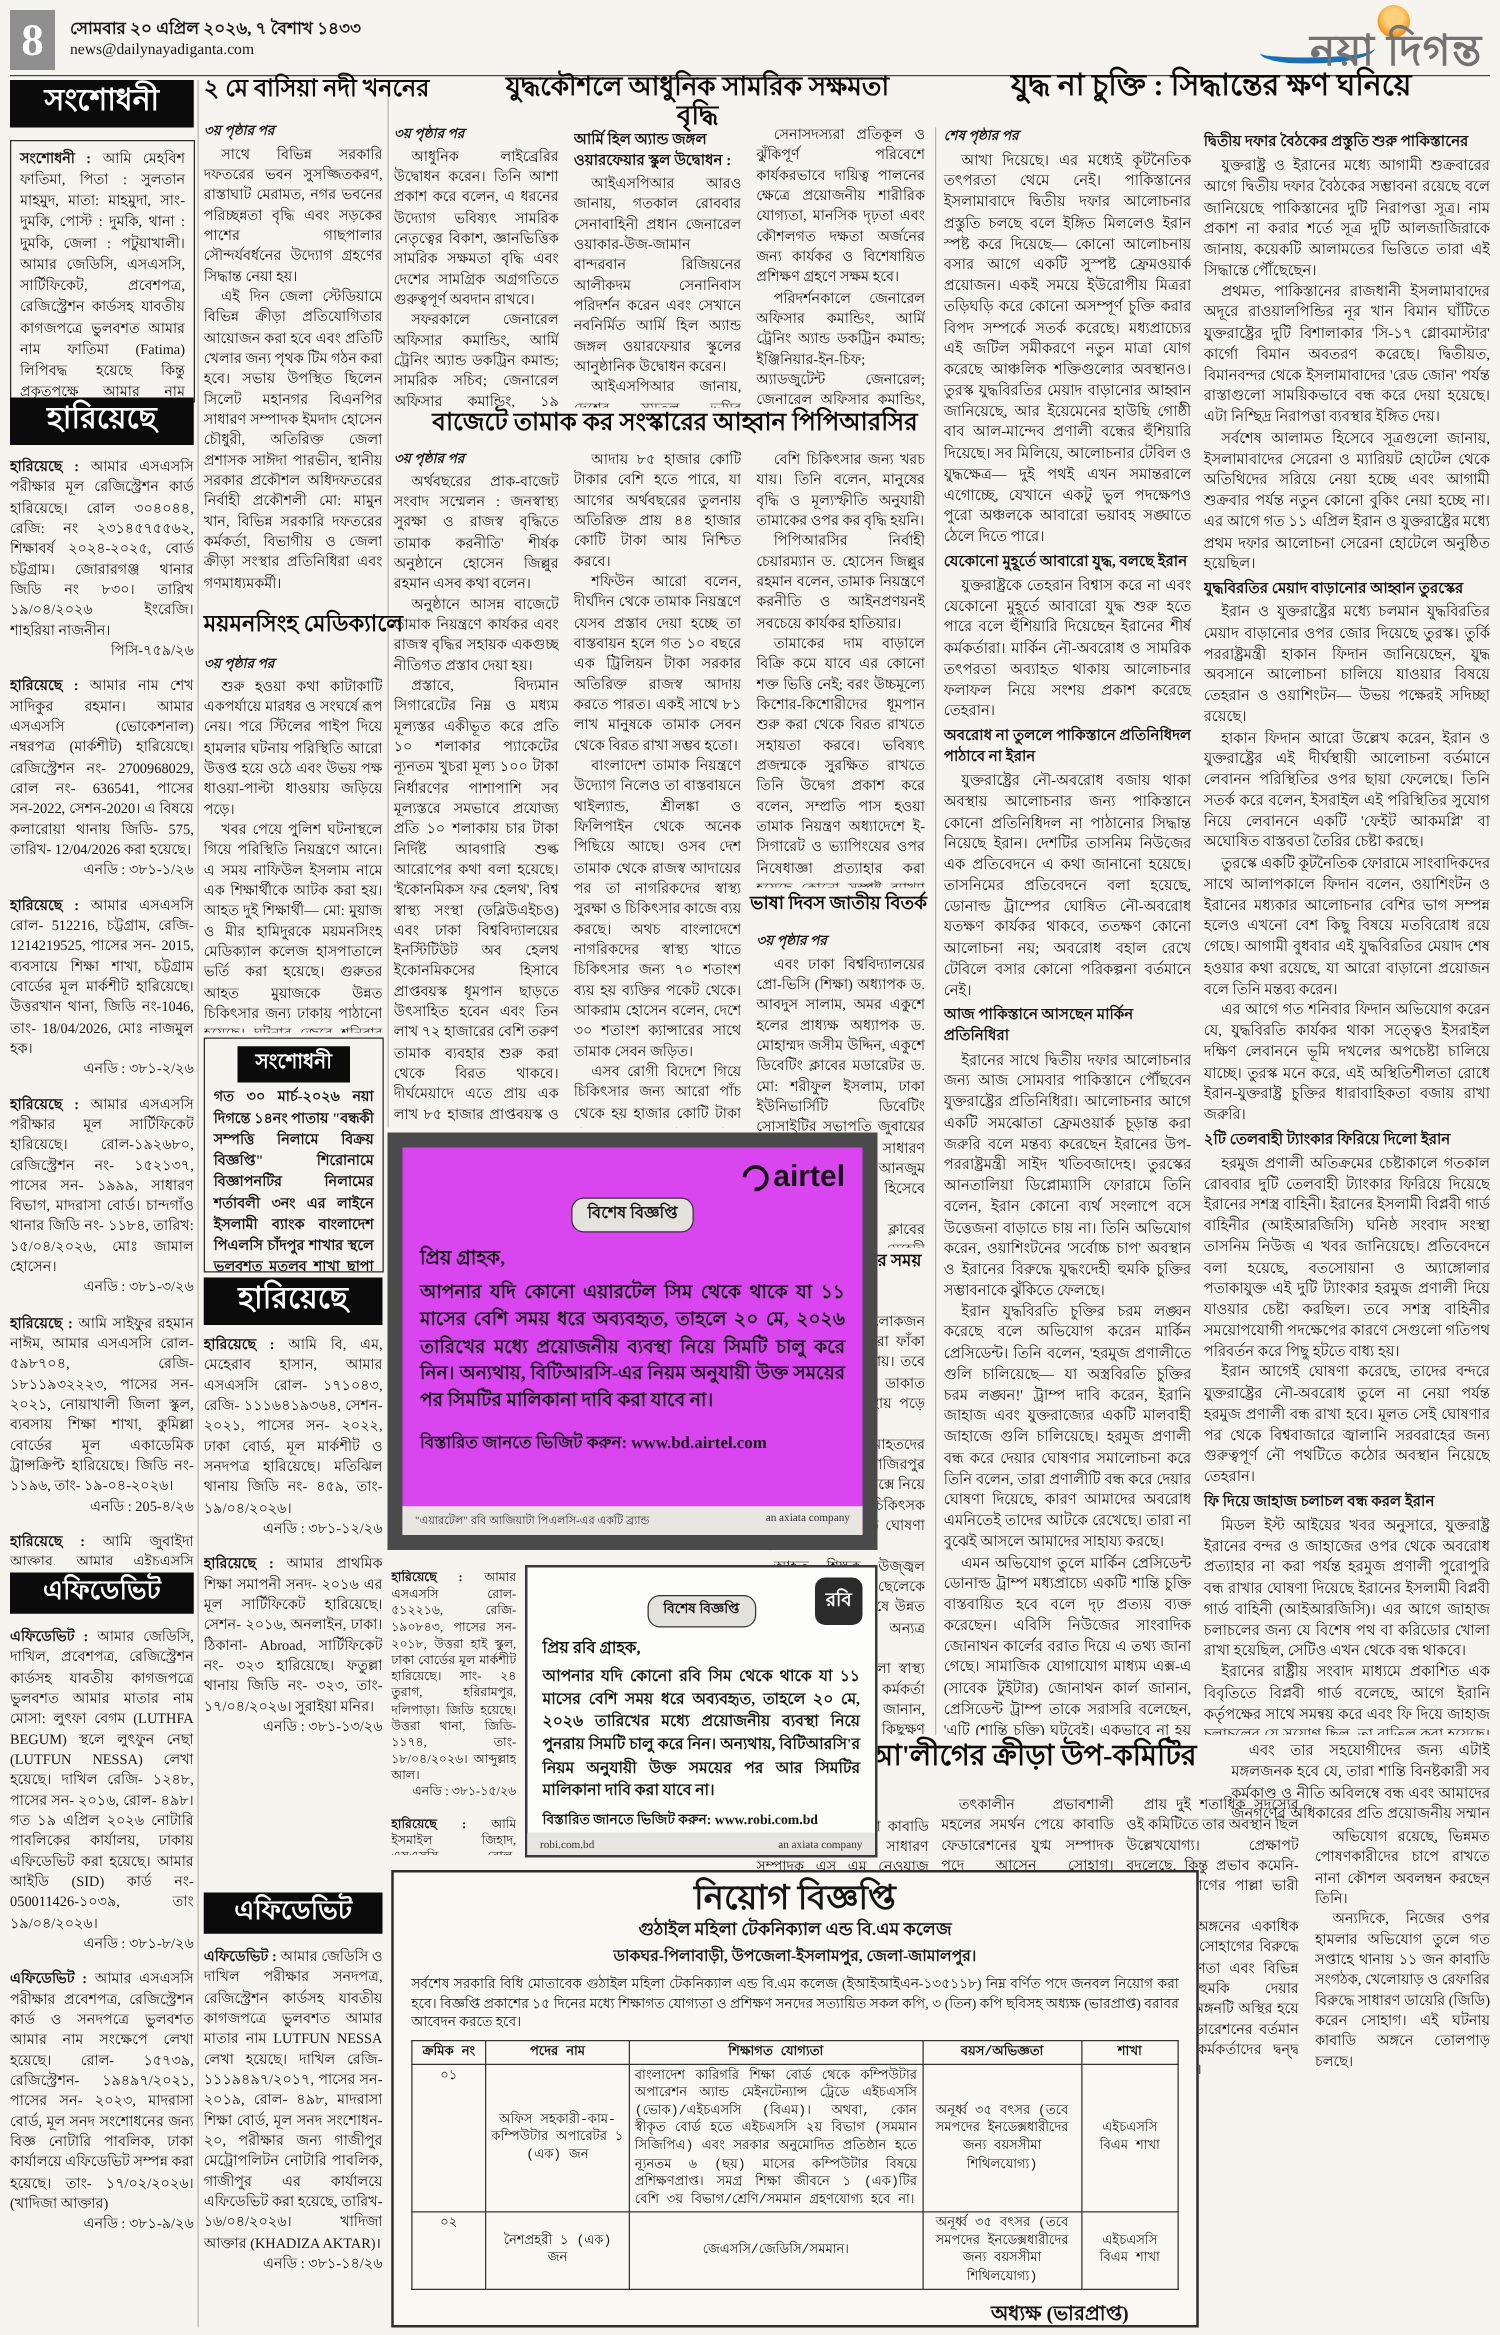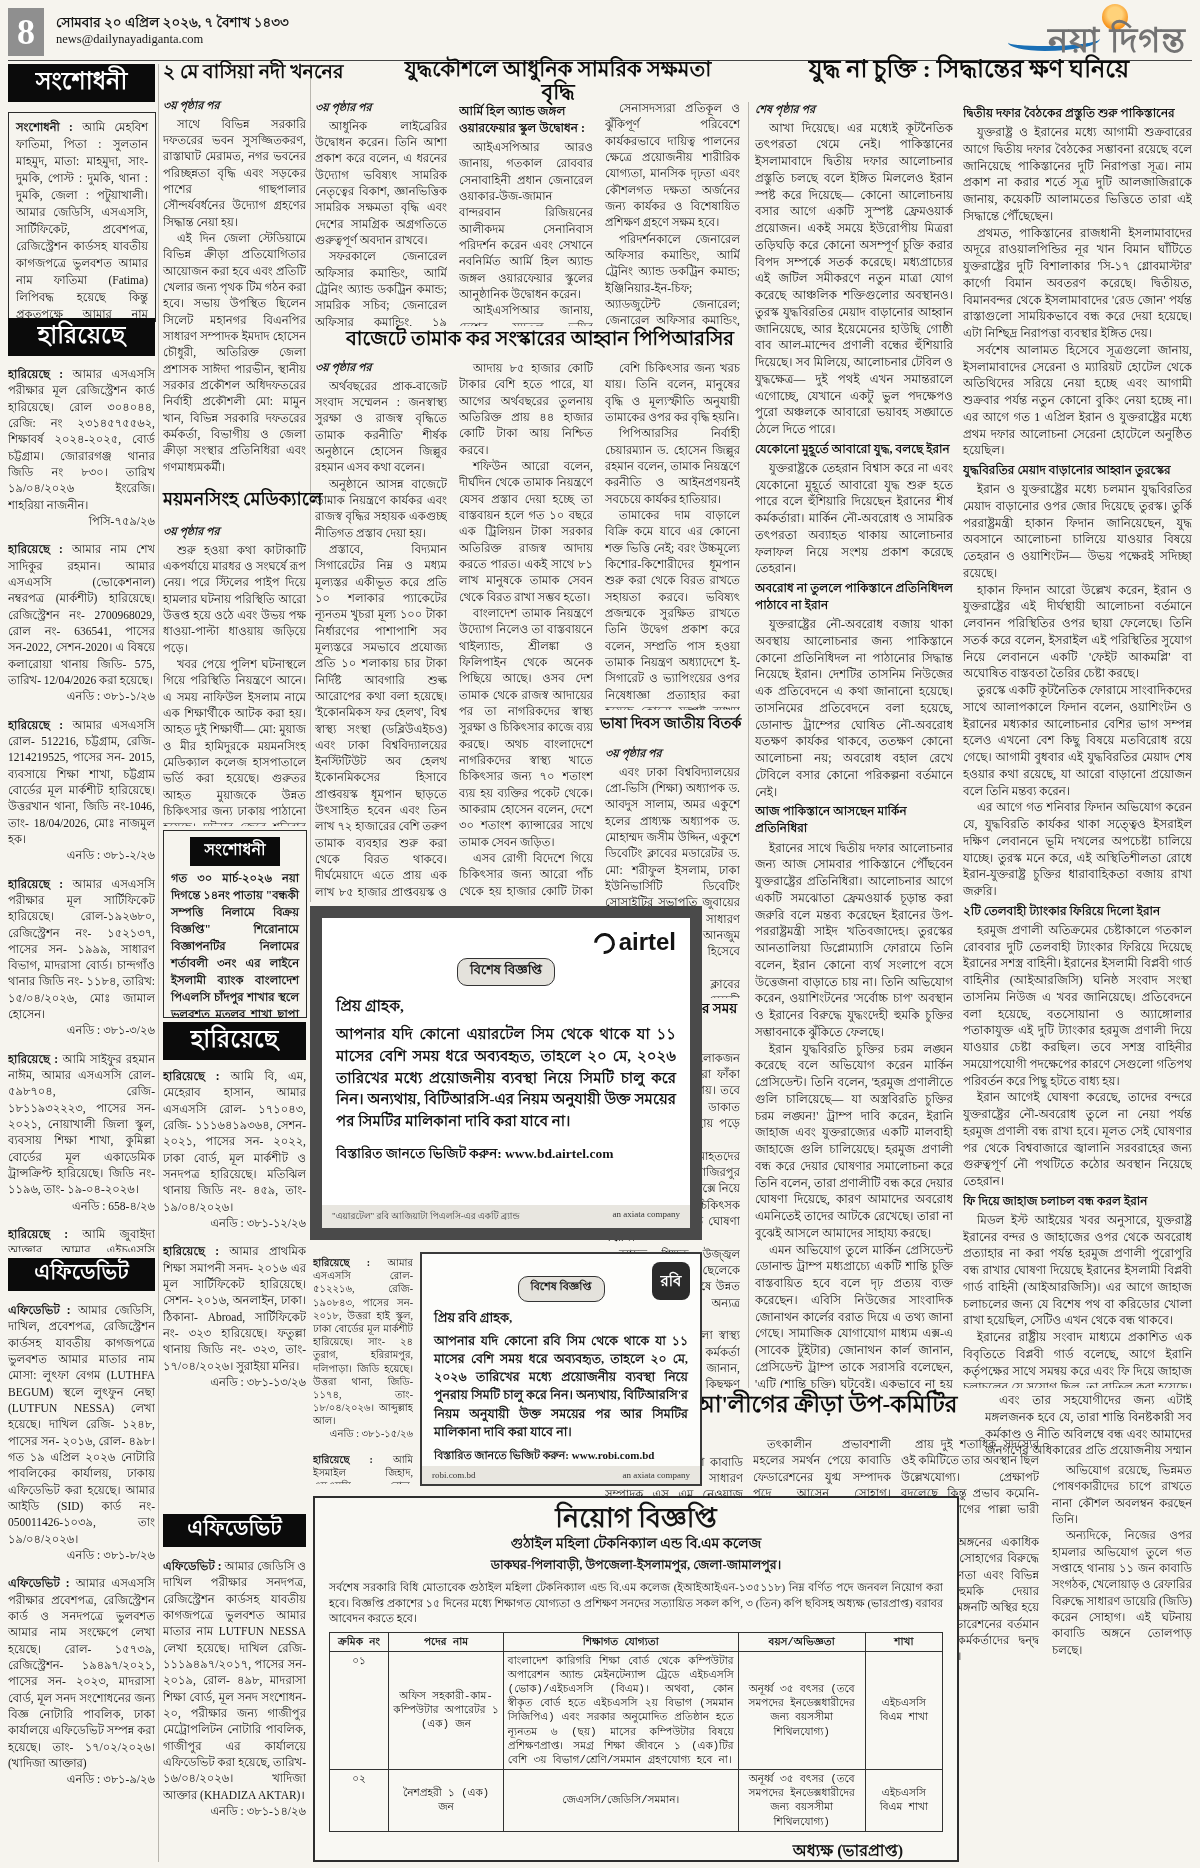--- a/index.html
+++ b/index.html
@@ -30,21 +30,21 @@
   p.entry b{font-weight:bold;}
   .ref{display:block;text-align:right;}
   .cbox{border:1.5px solid #2b2b2b;padding:6px 7px;font-size:11.5px;line-height:1.48;text-align:justify;overflow:hidden;}
   .cbox b{font-weight:bold;}
   .hl{position:absolute;font-weight:bold;color:#0d0d0d;line-height:1.1;}
   .hl.ctr{text-align:center;}
   .inbox-title{display:inline-block;background:#0b0b0b;color:#fff;font-weight:bold;font-size:16px;
                padding:1px 14px 4px;margin:0 auto 4px;}
   
   .ad-airtel{position:absolute;left:310px;top:906px;width:392px;height:334px;background:#4a4a4a;padding:12px;box-sizing:border-box;}
-  .ad-airtel .inner{background:#ffffff;width:100%;height:100%;position:relative;padding:10px 14px;box-sizing:border-box;}
+  .ad-airtel .inner{background:#d946ef;width:100%;height:100%;position:relative;padding:10px 14px;box-sizing:border-box;}
   .brandrow{text-align:right;font-size:24px;font-weight:bold;color:#141414;font-family:"Liberation Sans",sans-serif;}
   .swirl{display:inline-block;width:15px;height:15px;border:3.5px solid #141414;border-radius:50%;
          border-left-color:transparent;transform:rotate(-40deg);margin-right:4px;vertical-align:middle;}
   .badge{display:inline-block;border:1.5px solid #333;border-radius:10px;background:#e4e2dc;
          font-size:13px;font-weight:bold;padding:1px 12px 4px;}
   .ad-greet{font-size:15.5px;font-weight:bold;margin:8px 0 4px;}
   .ad-body{font-size:15px;font-weight:bold;line-height:1.45;text-align:justify;}
   .ad-visit{font-size:13.5px;font-weight:bold;margin-top:10px;}
   .ad-strip{position:absolute;left:0;bottom:0;width:100%;background:#e8e6e0;font-size:9px;
             padding:4px 10px;box-sizing:border-box;display:flex;justify-content:space-between;color:#333;}
@@ -95,21 +95,21 @@
     <b>সংশোধনী :</b>
     <span>আমি মেহবিশ ফাতিমা, পিতা : সুলতান মাহমুদ, মাতা: মাহমুদা, সাং- দুমকি, পোস্ট : দুমকি, থানা : দুমকি, জেলা : পটুয়াখালী। আমার জেডিসি, এসএসসি, সার্টিফিকেট, প্রবেশপত্র, রেজিস্ট্রেশন কার্ডসহ যাবতীয় কাগজপত্রে ভুলবশত আমার নাম ফাতিমা (Fatima) লিপিবদ্ধ হয়েছে কিন্তু প্রকৃতপক্ষে আমার নাম মেহবিশ ফাতিমা (Mehwish Fatima)। যাহার এফিডেভিট নং-১২৪০/২৫, বিজ্ঞ সিনিয়র জুডিশিয়াল ম্যাজিস্ট্রেট আদালত পটুয়াখালী।</span>
     
   </div>
   <div class="abs bhdr" style="left:8px;top:318px;width:147px;">হারিয়েছে</div>
   <div class="col" style="left:8px;top:366px;width:147px;height:886px;">
       <p class="entry"><b>হারিয়েছে : </b>আমার এসএসসি পরীক্ষার মূল রেজিস্ট্রেশন কার্ড হারিয়েছে। রোল ৩০৪০৪৪, রেজি: নং ২৩১৪৫৭৫৫৬২, শিক্ষাবর্ষ ২০২৪-২০২৫, বোর্ড চট্টগ্রাম। জোরারগঞ্জ থানার জিডি নং ৮৩০। তারিখ ১৯/০৪/২০২৬ ইংরেজি। শাহরিয়া নাজনীন।<span class="ref">পিসি-৭৫৯/২৬</span></p>
       <p class="entry"><b>হারিয়েছে : </b>আমার নাম শেখ সাদিকুর রহমান। আমার এসএসসি (ভোকেশনাল) নম্বরপত্র (মার্কশীট) হারিয়েছে। রেজিস্ট্রেশন নং- 2700968029, রোল নং- 636541, পাসের সন-2022, সেশন-2020। এ বিষয়ে কলারোয়া থানায় জিডি- 575, তারিখ- 12/04/2026 করা হয়েছে।<span class="ref">এনডি : ৩৮১-১/২৬</span></p>
       <p class="entry"><b>হারিয়েছে : </b>আমার এসএসসি রোল- 512216, চট্টগ্রাম, রেজি- 1214219525, পাসের সন- 2015, ব্যবসায়ে শিক্ষা শাখা, চট্টগ্রাম বোর্ডের মূল মার্কশীট হারিয়েছে। উত্তরখান থানা, জিডি নং-1046, তাং- 18/04/2026, মোঃ নাজমুল হক।<span class="ref">এনডি : ৩৮১-২/২৬</span></p>
       <p class="entry"><b>হারিয়েছে : </b>আমার এসএসসি পরীক্ষার মূল সার্টিফিকেট হারিয়েছে। রোল-১৯২৬৮০, রেজিস্ট্রেশন নং- ১৫২১৩৭, পাসের সন- ১৯৯৯, সাধারণ বিভাগ, মাদরাসা বোর্ড। চান্দগাঁও থানার জিডি নং- ১১৮৪, তারিখ: ১৫/০৪/২০২৬, মোঃ জামাল হোসেন।<span class="ref">এনডি : ৩৮১-৩/২৬</span></p>
-      <p class="entry"><b>হারিয়েছে : </b>আমি সাইফুর রহমান নাঈম, আমার এসএসসি রোল- ৫৯৮৭০৪, রেজি- ১৮১১৯৩২২২৩, পাসের সন- ২০২১, নোয়াখালী জিলা স্কুল, ব্যবসায় শিক্ষা শাখা, কুমিল্লা বোর্ডের মূল একাডেমিক ট্রান্সক্রিপ্ট হারিয়েছে। জিডি নং- ১১৯৬, তাং- ১৯-০৪-২০২৬।<span class="ref">এনডি : 658-৪/২৬</span></p>
+      <p class="entry"><b>হারিয়েছে : </b>আমি সাইফুর রহমান নাঈম, আমার এসএসসি রোল- ৫৯৮৭০৪, রেজি- ১৮১১৯৩২২২৩, পাসের সন- ২০২১, নোয়াখালী জিলা স্কুল, ব্যবসায় শিক্ষা শাখা, কুমিল্লা বোর্ডের মূল একাডেমিক ট্রান্সক্রিপ্ট হারিয়েছে। জিডি নং- ১১৯৬, তাং- ১৯-০৪-২০২৬।<span class="ref">এনডি : 205-৪/২৬</span></p>
       <p class="entry"><b>হারিয়েছে : </b>আমি জুবাইদা আক্তার, আমার এইচএসসি রোল- ১১১০০৮, রেজিস্ট্রেশন নং- ১১১০০২৩, পাসের সন- ২০১৯, ঢাকা বোর্ডের মূল সার্টিফিকেট হারিয়েছে। ফতুল্লা থানার জিডি নং- ১১২৬, তাং- ১৭/০৪/২০২৬।</p>
     </div>
   <div class="abs bhdr sm" style="left:8px;top:1258px;width:147px;">এফিডেভিট</div>
   <div class="col" style="left:8px;top:1302px;width:147px;height:560px;">
       <p class="entry"><b>এফিডেভিট : </b>আমার জেডিসি, দাখিল, প্রবেশপত্র, রেজিস্ট্রেশন কার্ডসহ যাবতীয় কাগজপত্রে ভুলবশত আমার মাতার নাম মোসা: লুৎফা বেগম (LUTHFA BEGUM) স্থলে লুৎফুন নেছা (LUTFUN NESSA) লেখা হয়েছে। দাখিল রেজি- ১২৪৮, পাসের সন- ২০১৬, রোল- ৪৯৮। গত ১৯ এপ্রিল ২০২৬ নোটারি পাবলিকের কার্যালয়, ঢাকায় এফিডেভিট করা হয়েছে। আমার আইডি (SID) কার্ড নং- 050011426-১০৩৯, তাং ১৯/০৪/২০২৬।<span class="ref">এনডি : ৩৮১-৮/২৬</span></p>
       <p class="entry"><b>এফিডেভিট : </b>আমার এসএসসি পরীক্ষার প্রবেশপত্র, রেজিস্ট্রেশন কার্ড ও সনদপত্রে ভুলবশত আমার নাম সংক্ষেপে লেখা হয়েছে। রোল- ১৫৭৩৯, রেজিস্ট্রেশন- ১৯৪৯৭/২০২১, পাসের সন- ২০২৩, মাদরাসা বোর্ড, মূল সনদ সংশোধনের জন্য বিজ্ঞ নোটারি পাবলিক, ঢাকা কার্যালয়ে এফিডেভিট সম্পন্ন করা হয়েছে। তাং- ১৭/০২/২০২৬। (খাদিজা আক্তার)<span class="ref">এনডি : ৩৮১-৯/২৬</span></p>
     </div>
 
   <div class="hl" style="left:163px;top:62px;width:218px;font-size:19px;white-space:nowrap;">২ মে বাসিয়া নদী খননের</div>
   <div class="col" style="left:163px;top:98px;width:143px;height:388px;">
@@ -199,21 +199,21 @@
       <p class="bp">যুক্তরাষ্ট্রের নৌ-অবরোধ বজায় থাকা অবস্থায় আলোচনার জন্য পাকিস্তানে কোনো প্রতিনিধিদল না পাঠানোর সিদ্ধান্ত নিয়েছে ইরান। দেশটির তাসনিম নিউজের এক প্রতিবেদনে এ কথা জানানো হয়েছে। তাসনিমের প্রতিবেদনে বলা হয়েছে, ডোনাল্ড ট্রাম্পের ঘোষিত নৌ-অবরোধ যতক্ষণ কার্যকর থাকবে, ততক্ষণ কোনো আলোচনা নয়; অবরোধ বহাল রেখে টেবিলে বসার কোনো পরিকল্পনা বর্তমানে নেই।</p>
       <p class="sh">আজ পাকিস্তানে আসছেন মার্কিন প্রতিনিধিরা</p>
       <p class="bp">ইরানের সাথে দ্বিতীয় দফার আলোচনার জন্য আজ সোমবার পাকিস্তানে পৌঁছবেন যুক্তরাষ্ট্রের প্রতিনিধিরা। আলোচনার আগে একটি সমঝোতা ফ্রেমওয়ার্ক চূড়ান্ত করা জরুরি বলে মন্তব্য করেছেন ইরানের উপ-পররাষ্ট্রমন্ত্রী সাইদ খতিবজাদেহ। তুরস্কের আনতালিয়া ডিপ্লোম্যাসি ফোরামে তিনি বলেন, ইরান কোনো ব্যর্থ সংলাপে বসে উত্তেজনা বাড়াতে চায় না। তিনি অভিযোগ করেন, ওয়াশিংটনের 'সর্বোচ্চ চাপ' অবস্থান ও ইরানের বিরুদ্ধে যুদ্ধংদেহী হুমকি চুক্তির সম্ভাবনাকে ঝুঁকিতে ফেলছে।</p>
       <p class="bp">ইরান যুদ্ধবিরতি চুক্তির চরম লঙ্ঘন করেছে বলে অভিযোগ করেন মার্কিন প্রেসিডেন্ট। তিনি বলেন, 'হরমুজ প্রণালীতে গুলি চালিয়েছে— যা অস্ত্রবিরতি চুক্তির চরম লঙ্ঘন!' ট্রাম্প দাবি করেন, ইরানি জাহাজ এবং যুক্তরাজ্যের একটি মালবাহী জাহাজে গুলি চালিয়েছে। হরমুজ প্রণালী বন্ধ করে দেয়ার ঘোষণার সমালোচনা করে তিনি বলেন, তারা প্রণালীটি বন্ধ করে দেয়ার ঘোষণা দিয়েছে, কারণ আমাদের অবরোধ এমনিতেই তাদের আটকে রেখেছে। তারা না বুঝেই আসলে আমাদের সাহায্য করছে।</p>
       <p class="bp">এমন অভিযোগ তুলে মার্কিন প্রেসিডেন্ট ডোনাল্ড ট্রাম্প মধ্যপ্রাচ্যে একটি শান্তি চুক্তি বাস্তবায়িত হবে বলে দৃঢ় প্রত্যয় ব্যক্ত করেছেন। এবিসি নিউজের সাংবাদিক জোনাথন কার্লের বরাত দিয়ে এ তথ্য জানা গেছে। সামাজিক যোগাযোগ মাধ্যম এক্স-এ (সাবেক টুইটার) জোনাথন কার্ল জানান, প্রেসিডেন্ট ট্রাম্প তাকে সরাসরি বলেছেন, 'এটি (শান্তি চুক্তি) ঘটবেই। একভাবে না হয় অন্যভাবে। সরাসরি ভালো পথে হোক কিংবা কঠিন উপায়ে— চুক্তি হবেই। আপনি আমাকে উদ্ধৃত করে এটা প্রকাশ করতে পারেন।'</p>
     </div>
   <div class="col" style="left:963px;top:102px;width:229px;height:1286px;font-size:11.8px;">
       <p class="sh">দ্বিতীয় দফার বৈঠকের প্রস্তুতি শুরু পাকিস্তানের</p>
       <p class="bp">যুক্তরাষ্ট্র ও ইরানের মধ্যে আগামী শুক্রবারের আগে দ্বিতীয় দফার বৈঠকের সম্ভাবনা রয়েছে বলে জানিয়েছে পাকিস্তানের দুটি নিরাপত্তা সূত্র। নাম প্রকাশ না করার শর্তে সূত্র দুটি আলজাজিরাকে জানায়, কয়েকটি আলামতের ভিত্তিতে তারা এই সিদ্ধান্তে পৌঁছেছেন।</p>
       <p class="bp">প্রথমত, পাকিস্তানের রাজধানী ইসলামাবাদের অদূরে রাওয়ালপিন্ডির নূর খান বিমান ঘাঁটিতে যুক্তরাষ্ট্রের দুটি বিশালাকার 'সি-১৭ গ্লোবমাস্টার' কার্গো বিমান অবতরণ করেছে। দ্বিতীয়ত, বিমানবন্দর থেকে ইসলামাবাদের 'রেড জোন' পর্যন্ত রাস্তাগুলো সাময়িকভাবে বন্ধ করে দেয়া হয়েছে। এটা নিশ্ছিদ্র নিরাপত্তা ব্যবস্থার ইঙ্গিত দেয়।</p>
-      <p class="bp">সর্বশেষ আলামত হিসেবে সূত্রগুলো জানায়, ইসলামাবাদের সেরেনা ও ম্যারিয়ট হোটেল থেকে অতিথিদের সরিয়ে নেয়া হচ্ছে এবং আগামী শুক্রবার পর্যন্ত নতুন কোনো বুকিং নেয়া হচ্ছে না। এর আগে গত 1 এপ্রিল ইরান ও যুক্তরাষ্ট্রের মধ্যে প্রথম দফার আলোচনা সেরেনা হোটেলে অনুষ্ঠিত হয়েছিল।</p>
+      <p class="bp">সর্বশেষ আলামত হিসেবে সূত্রগুলো জানায়, ইসলামাবাদের সেরেনা ও ম্যারিয়ট হোটেল থেকে অতিথিদের সরিয়ে নেয়া হচ্ছে এবং আগামী শুক্রবার পর্যন্ত নতুন কোনো বুকিং নেয়া হচ্ছে না। এর আগে গত ১১ এপ্রিল ইরান ও যুক্তরাষ্ট্রের মধ্যে প্রথম দফার আলোচনা সেরেনা হোটেলে অনুষ্ঠিত হয়েছিল।</p>
       <p class="sh">যুদ্ধবিরতির মেয়াদ বাড়ানোর আহ্বান তুরস্কের</p>
       <p class="bp">ইরান ও যুক্তরাষ্ট্রের মধ্যে চলমান যুদ্ধবিরতির মেয়াদ বাড়ানোর ওপর জোর দিয়েছে তুরস্ক। তুর্কি পররাষ্ট্রমন্ত্রী হাকান ফিদান জানিয়েছেন, যুদ্ধ অবসানে আলোচনা চালিয়ে যাওয়ার বিষয়ে তেহরান ও ওয়াশিংটন— উভয় পক্ষেরই সদিচ্ছা রয়েছে।</p>
       <p class="bp">হাকান ফিদান আরো উল্লেখ করেন, ইরান ও যুক্তরাষ্ট্রের এই দীর্ঘস্থায়ী আলোচনা বর্তমানে লেবানন পরিস্থিতির ওপর ছায়া ফেলেছে। তিনি সতর্ক করে বলেন, ইসরাইল এই পরিস্থিতির সুযোগ নিয়ে লেবাননে একটি 'ফেইট আকমপ্লি' বা অঘোষিত বাস্তবতা তৈরির চেষ্টা করছে।</p>
       <p class="bp">তুরস্কে একটি কূটনৈতিক ফোরামে সাংবাদিকদের সাথে আলাপকালে ফিদান বলেন, ওয়াশিংটন ও ইরানের মধ্যকার আলোচনার বেশির ভাগ সম্পন্ন হলেও এখনো বেশ কিছু বিষয়ে মতবিরোধ রয়ে গেছে। আগামী বুধবার এই যুদ্ধবিরতির মেয়াদ শেষ হওয়ার কথা রয়েছে, যা আরো বাড়ানো প্রয়োজন বলে তিনি মন্তব্য করেন।</p>
       <p class="bp">এর আগে গত শনিবার ফিদান অভিযোগ করেন যে, যুদ্ধবিরতি কার্যকর থাকা সত্ত্বেও ইসরাইল দক্ষিণ লেবাননে ভূমি দখলের অপচেষ্টা চালিয়ে যাচ্ছে। তুরস্ক মনে করে, এই অস্থিতিশীলতা রোধে ইরান-যুক্তরাষ্ট্র চুক্তির ধারাবাহিকতা বজায় রাখা জরুরি।</p>
       <p class="sh">২টি তেলবাহী ট্যাংকার ফিরিয়ে দিলো ইরান</p>
       <p class="bp">হরমুজ প্রণালী অতিক্রমের চেষ্টাকালে গতকাল রোববার দুটি তেলবাহী ট্যাংকার ফিরিয়ে দিয়েছে ইরানের সশস্ত্র বাহিনী। ইরানের ইসলামী বিপ্লবী গার্ড বাহিনীর (আইআরজিসি) ঘনিষ্ঠ সংবাদ সংস্থা তাসনিম নিউজ এ খবর জানিয়েছে। প্রতিবেদনে বলা হয়েছে, বতসোয়ানা ও অ্যাঙ্গোলার পতাকাযুক্ত এই দুটি ট্যাংকার হরমুজ প্রণালী দিয়ে যাওয়ার চেষ্টা করছিল। তবে সশস্ত্র বাহিনীর সময়োপযোগী পদক্ষেপের কারণে সেগুলো গতিপথ পরিবর্তন করে পিছু হটতে বাধ্য হয়।</p>
       <p class="bp">ইরান আগেই ঘোষণা করেছে, তাদের বন্দরে যুক্তরাষ্ট্রের নৌ-অবরোধ তুলে না নেয়া পর্যন্ত হরমুজ প্রণালী বন্ধ রাখা হবে। মূলত সেই ঘোষণার পর থেকে বিশ্ববাজারে জ্বালানি সরবরাহের জন্য গুরুত্বপূর্ণ নৌ পথটিতে কঠোর অবস্থান নিয়েছে তেহরান।</p>
       <p class="sh">ফি দিয়ে জাহাজ চলাচল বন্ধ করল ইরান</p>
       <p class="bp">মিডল ইস্ট আইয়ের খবর অনুসারে, যুক্তরাষ্ট্র ইরানের বন্দর ও জাহাজের ওপর থেকে অবরোধ প্রত্যাহার না করা পর্যন্ত হরমুজ প্রণালী পুরোপুরি বন্ধ রাখার ঘোষণা দিয়েছে ইরানের ইসলামী বিপ্লবী গার্ড বাহিনী (আইআরজিসি)। এর আগে জাহাজ চলাচলের জন্য যে বিশেষ পথ বা করিডোর খোলা রাখা হয়েছিল, সেটিও এখন থেকে বন্ধ থাকবে।</p>

